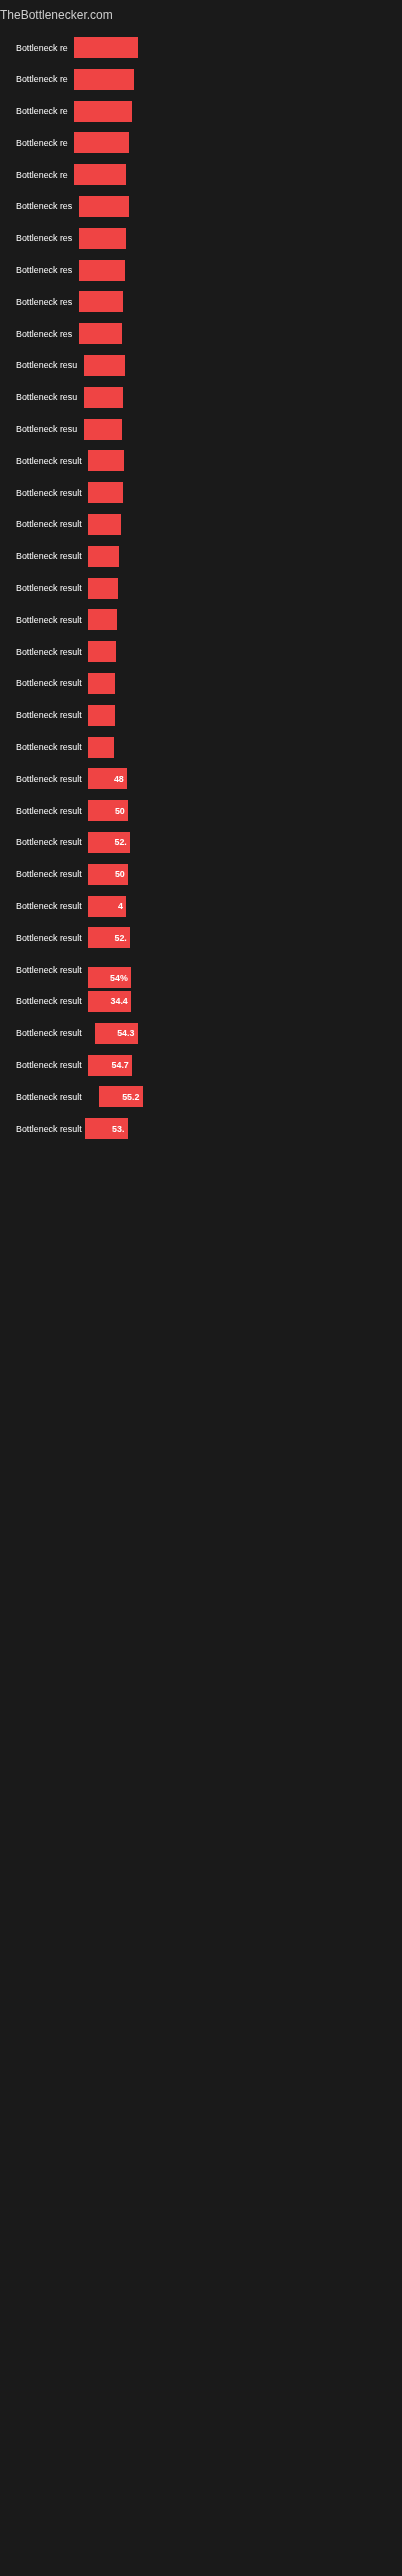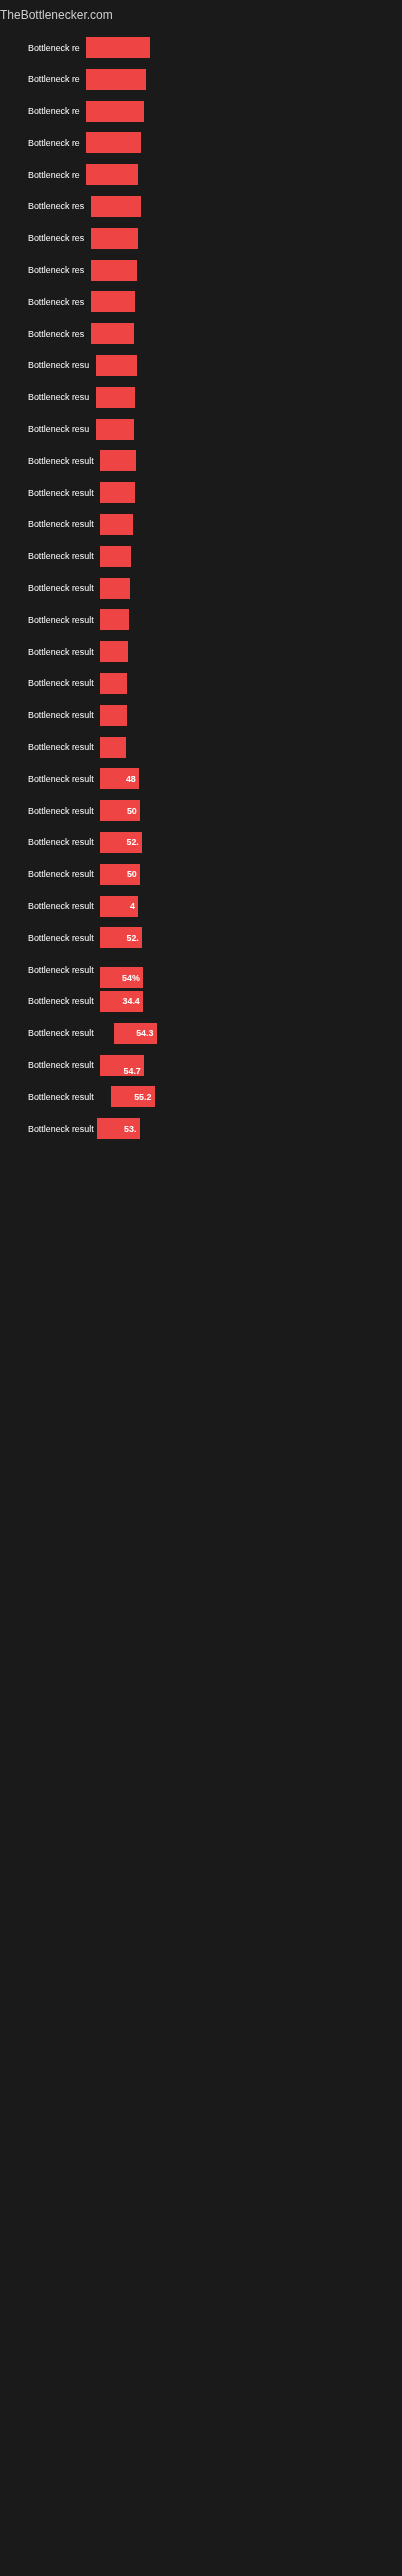--- a/index.html
+++ b/index.html
@@ -14,21 +14,21 @@
       color: #fff;
     }
     .header {
       text-align: left;
       padding: 8px 0 4px 0;
       color: #ccc;
       font-size: 12px;
     }
     .chart-container {
       width: 393px;
-      padding: 8px 28px;
+      padding: 8px 16px;
     }
     .bar-row {
       display: flex;
       align-items: center;
       margin-bottom: 4.8px;
       height: 27px;
     }
     .bar-label {
       color: #fff;
       font-size: 8.9px;
@@ -193,27 +193,27 @@
       </div>
     </div>
     <div class="bar-row">
       <span class="bar-label">Bottleneck result</span>
       <div class="bar" style="width: 43px; margin-left: 6.4px;">
         <span class="bar-value">34.4</span>
       </div>
     </div>
     <div class="bar-row">
       <span class="bar-label">Bottleneck result</span>
-      <div class="bar" style="width: 43px; margin-left: 20px; justify-content: flex-end;">
+      <div class="bar" style="width: 43px; margin-left: 13px; justify-content: flex-end;">
         <span class="bar-value">54.3</span>
       </div>
     </div>
     <div class="bar-row">
       <span class="bar-label">Bottleneck result</span>
-      <div class="bar" style="width: 44px; margin-left: 6.4px; align-items: flex-end;">
+      <div class="bar" style="width: 44px; margin-left: 6.4px;">
         <span class="bar-value">54.7</span>
       </div>
     </div>
     <div class="bar-row">
       <span class="bar-label">Bottleneck result</span>
       <div class="bar" style="width: 44px; margin-left: 17px;">
         <span class="bar-value">55.2</span>
       </div>
     </div>
     <div class="bar-row">

